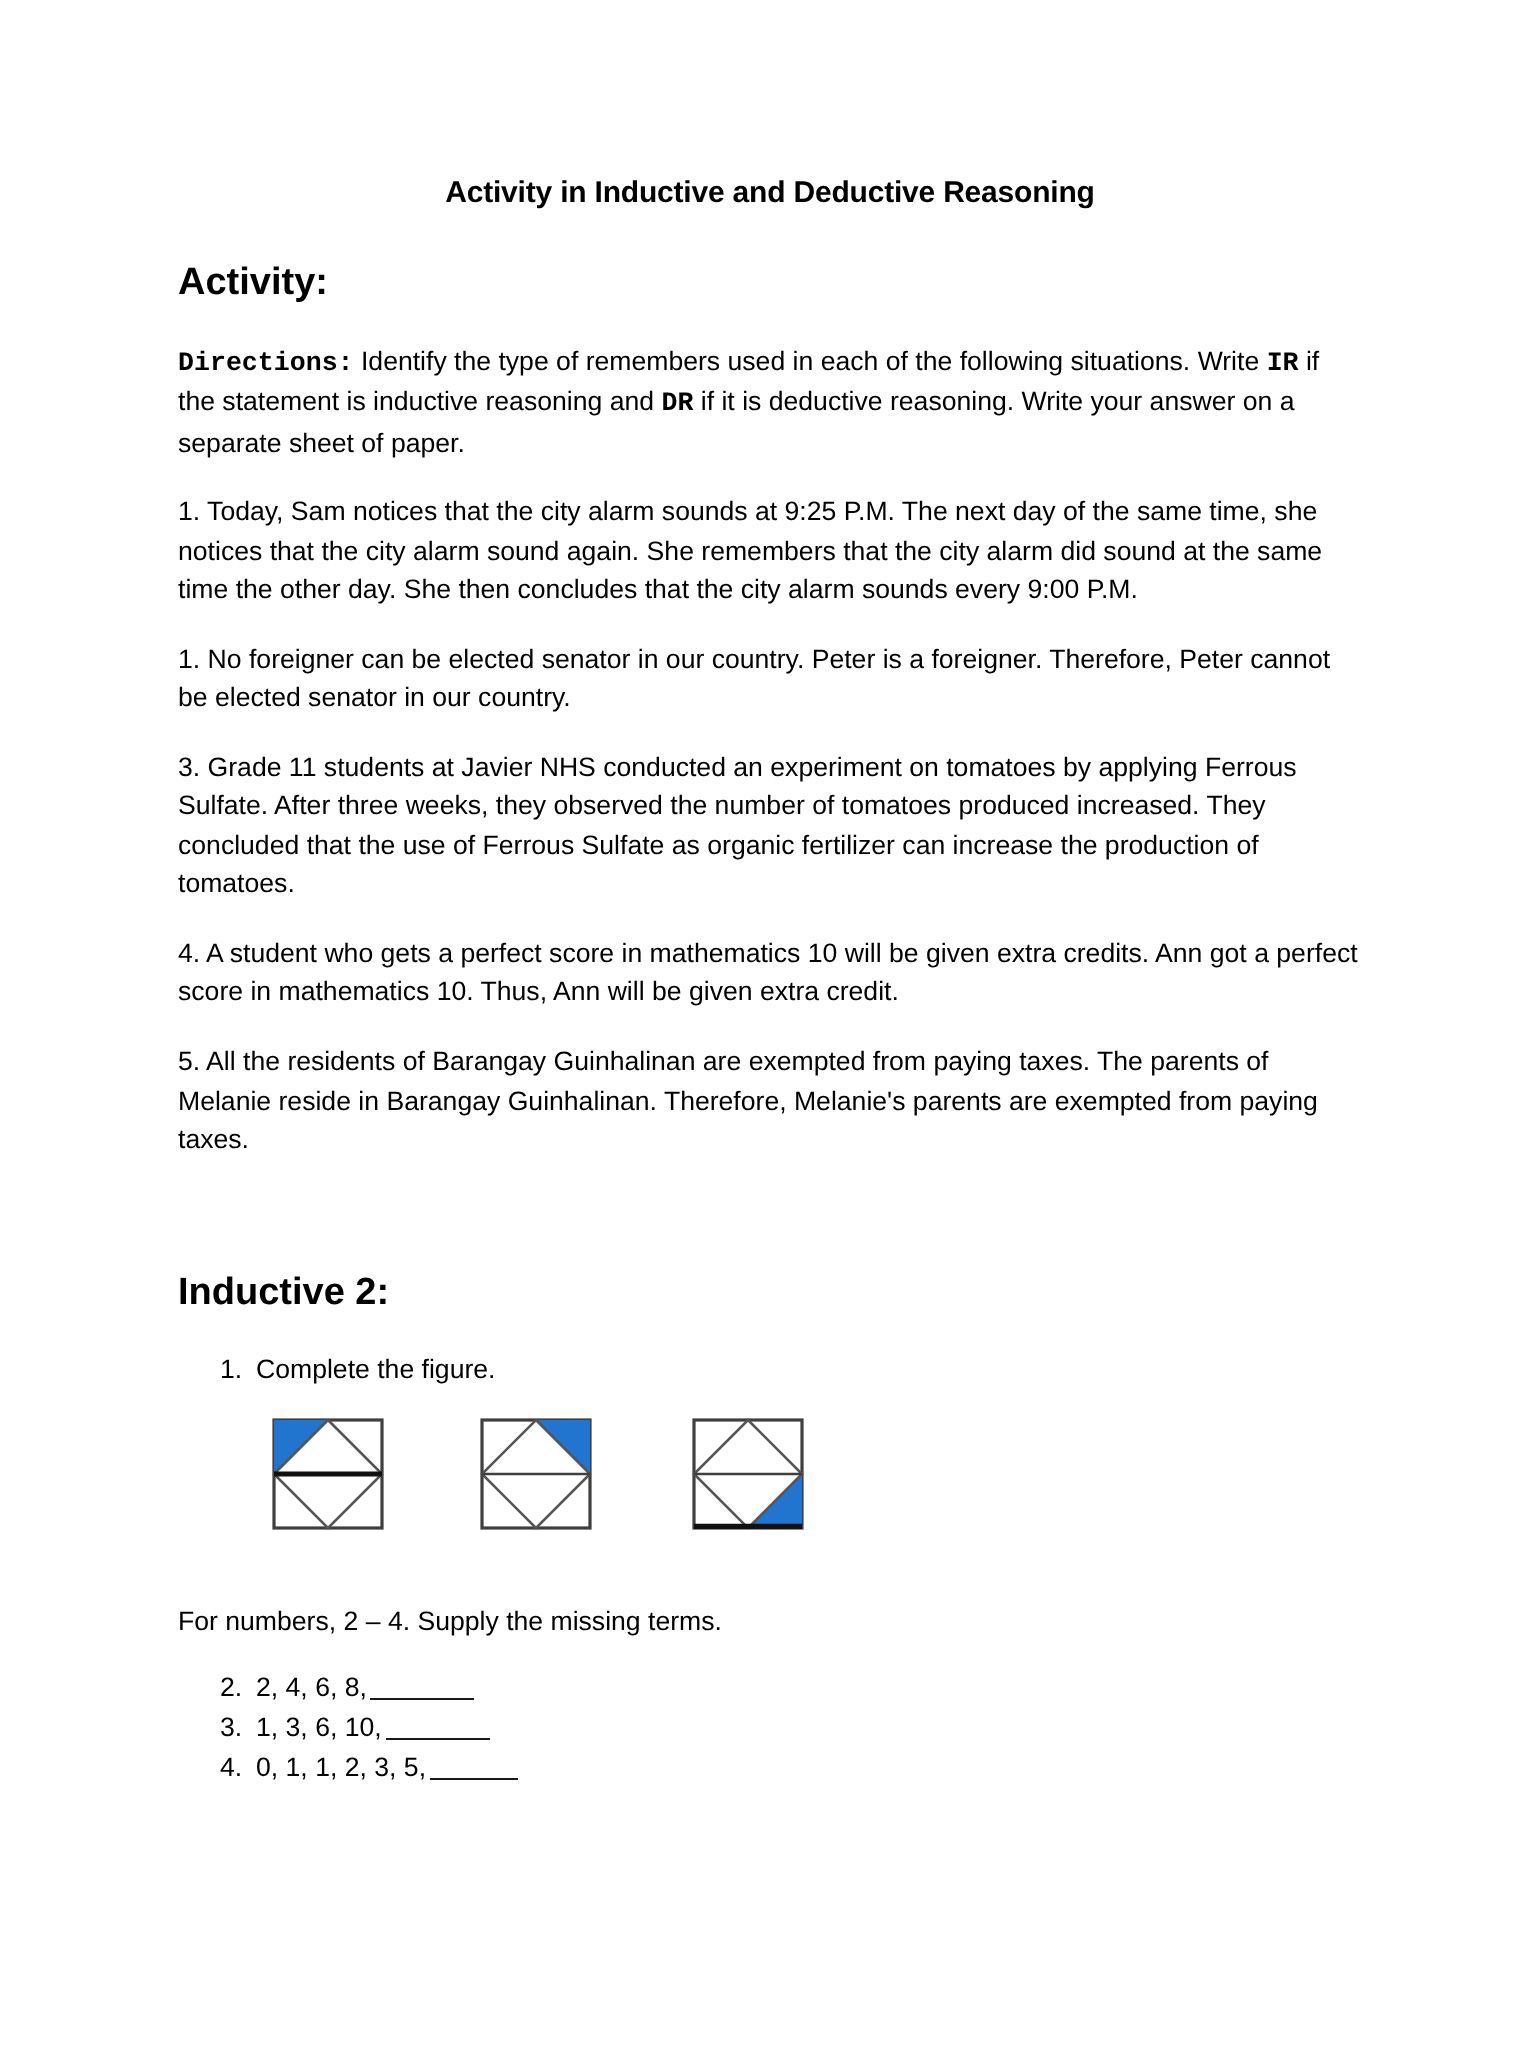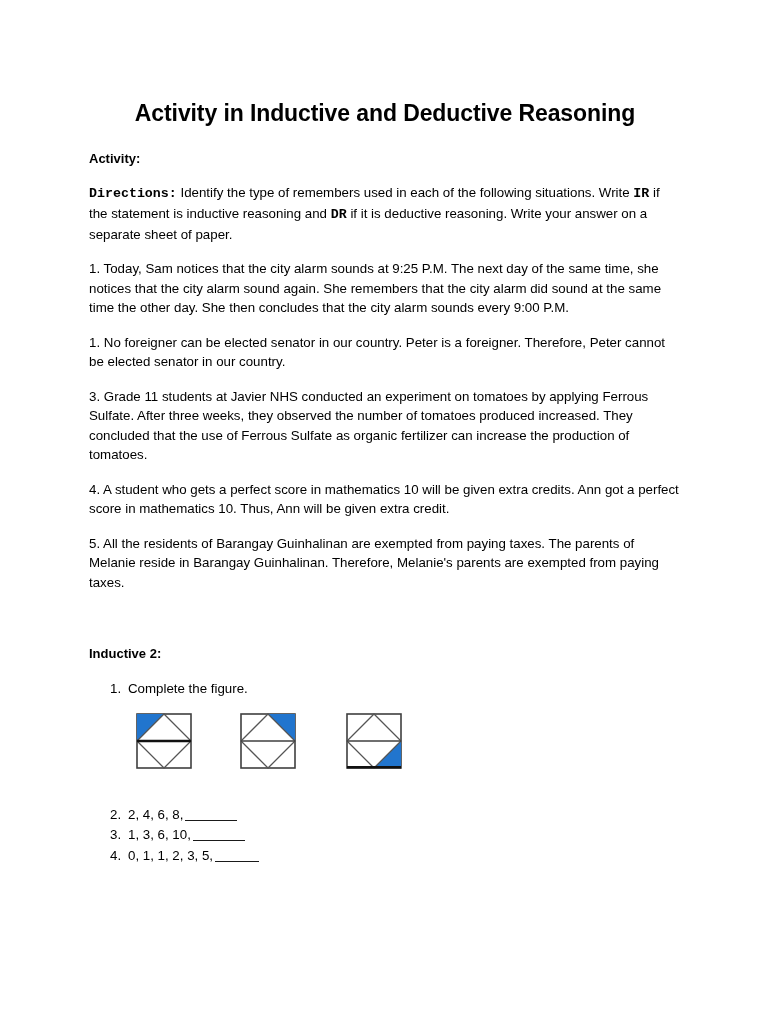--- a/index.html
+++ b/index.html
@@ -22,29 +22,29 @@
     height: 1024px;
     background: #fff;
   }
   .content {
     position: absolute;
     left: 89px;
     top: 88px;
     width: 592px;
   }
   .doc-title {
-    font-size: 23px;
+    font-size: 15px;
     font-weight: bold;
     text-align: center;
     letter-spacing: -0.1px;
-    margin: 12px 0 22px 0;
+    margin: 0 0 22px 0;
     line-height: 1.2;
   }
   .heading {
-    font-size: 13px;
+    font-size: 19px;
     font-weight: bold;
     margin: 0 0 15px 0;
     line-height: 1.45;
   }
   .para {
     font-size: 13.3px;
     margin: 0 0 15px 0;
     line-height: 1.47;
     text-align: left;
   }
@@ -169,20 +169,21 @@
           <polygon points="55,28 55,55 28,55" fill="#2175ce"></polygon>
           <polygon points="28,1 55,28 28,55 1,28" fill="none" stroke="#555555" stroke-width="1.3"></polygon>
           <line x1="1" y1="28" x2="55" y2="28" stroke="#3f3f3f" stroke-width="1.3"></line>
           <line x1="1" y1="54.2" x2="55" y2="54.2" stroke="#111111" stroke-width="2.6"></line>
         </svg>
       </div>
     </div>
 
     <div class="spacer-md"></div>
 
+    <p class="seq-intro">For numbers, 2 – 4. Supply the missing terms.</p>
 
     <ul class="seq-list">
       <li>
         <span class="marker">2.</span>
         <span>2, 4, 6, 8,</span><span class="blank w1"></span>
       </li>
       <li>
         <span class="marker">3.</span>
         <span>1, 3, 6, 10,</span><span class="blank w2"></span>
       </li>

